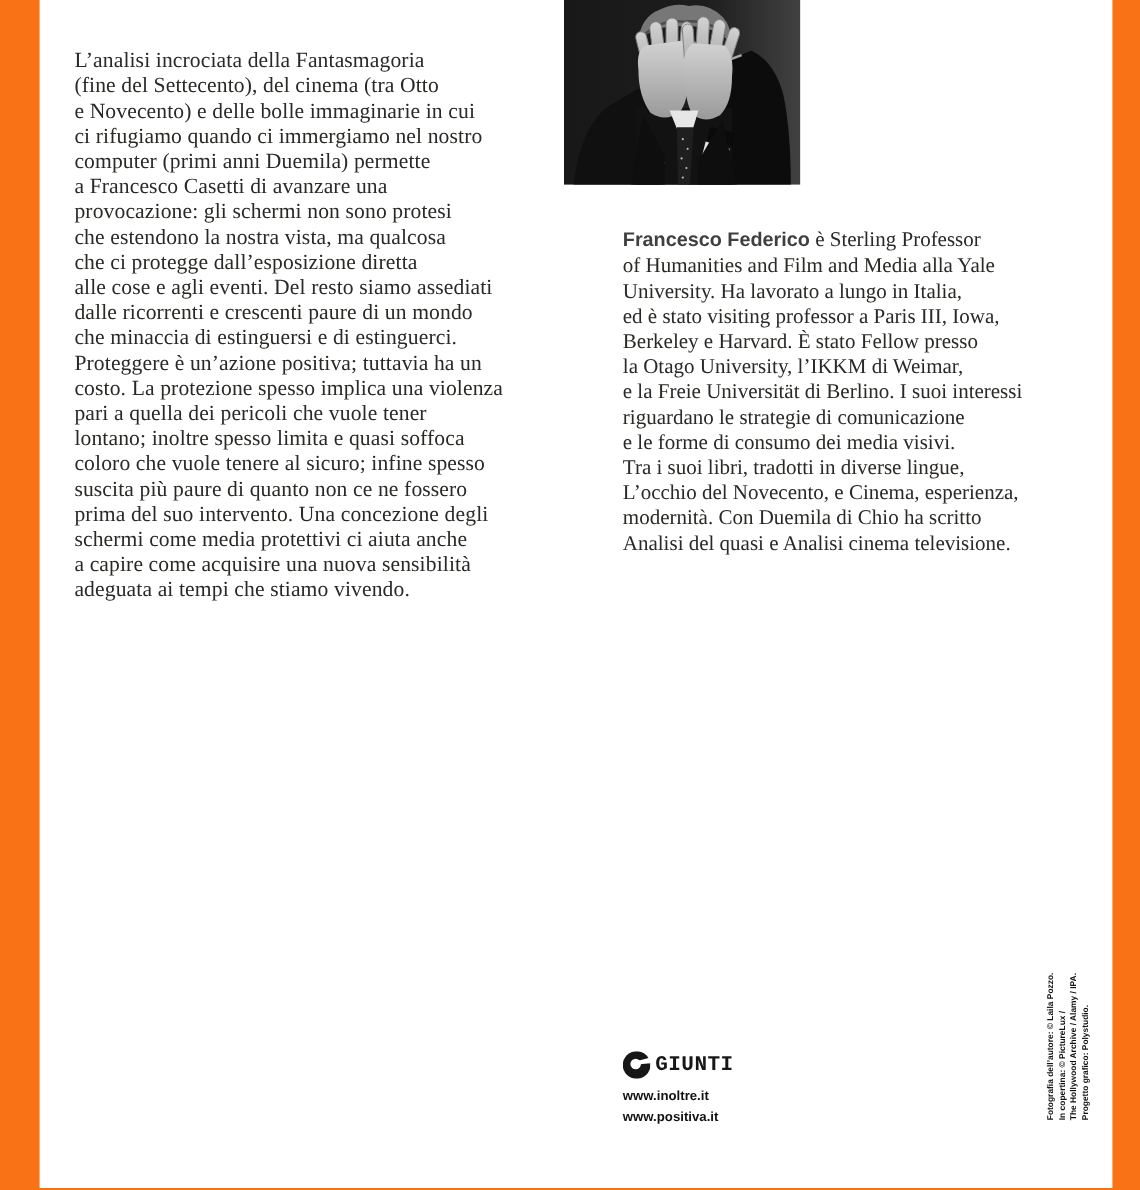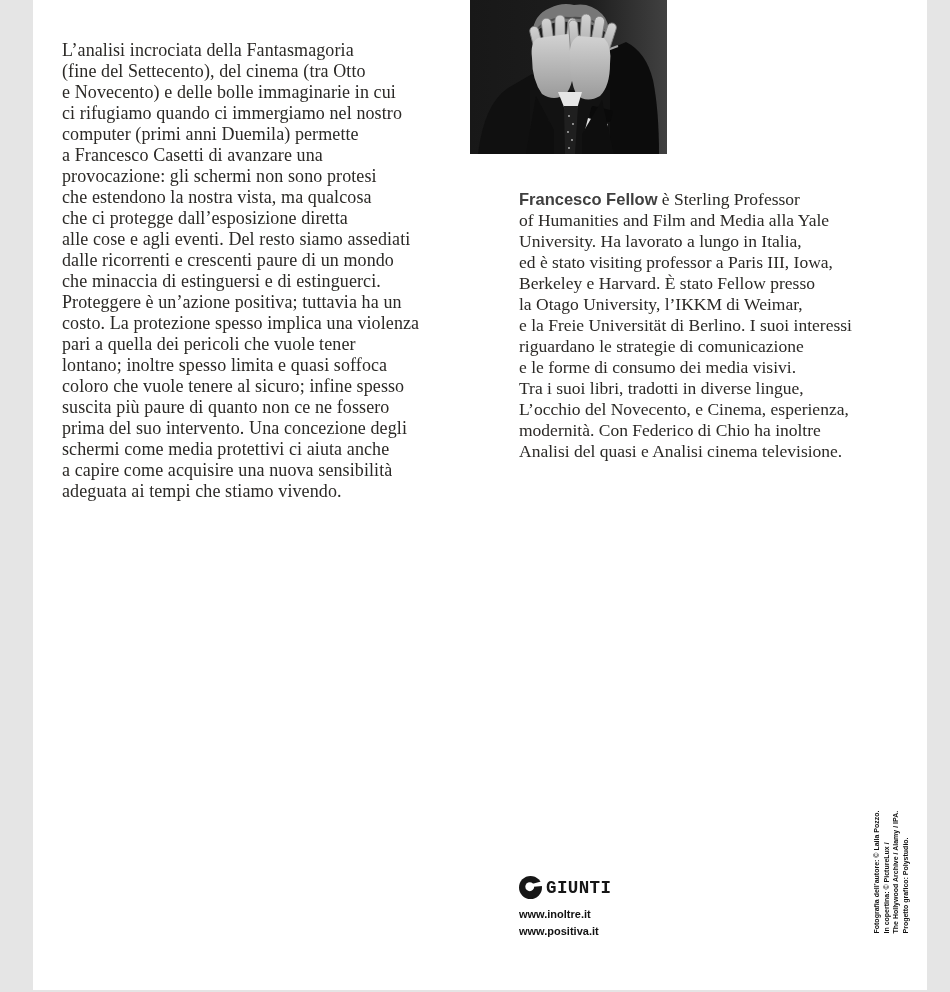--- a/index.html
+++ b/index.html
@@ -1,21 +1,21 @@
 <!DOCTYPE html>
 <html><head>
 <meta charset="utf-8">
 <style>
   * { margin:0; padding:0; box-sizing:border-box; }
   html,body { width:950px; height:992px; }
   body { font-family:"Liberation Serif", serif; }
 
   .stage {
     position:relative; width:950px; height:992px;
-    background:#e5e5e5; overflow:hidden;
+    background:#f97316; overflow:hidden;
   }
   .flap {
     position:absolute; left:33px; top:0; width:894px; height:990px;
     background:#ffffff;
   }
 
   
   .blurb {
     position:absolute; left:62px; top:40px; width:386px;
     font-size:18px; line-height:21px; color:#2b2926;
@@ -137,32 +137,32 @@
         <circle cx="99" cy="148" r="0.9"></circle>
       </g>
       <path d="M60,132 L78,120 L84,136 L66,148 Z" fill="#dedede"></path>
       <path d="M118,118 L138,124 L134,140 L114,134 Z" fill="#e2e2e2"></path>
       <rect x="120" y="108" width="22" height="12" rx="2" transform="rotate(14 131 114)" fill="#0a0a0a"></rect>
       <path d="M56,154 L66,96 L84,130 L84,154 Z" fill="#0e0e0e"></path>
       <path d="M144,154 L132,100 L112,134 L112,154 Z" fill="#0e0e0e"></path>
     </svg>
   </div>
 
-  <div class="bio"><span class="seg-bold-sans">Francesco Fellow</span><span class="seg-normal"> è Sterling Professor
+  <div class="bio"><span class="seg-bold-sans">Francesco Federico</span><span class="seg-normal"> è Sterling Professor
 of Humanities and Film and Media alla Yale
 University. Ha lavorato a lungo in Italia,
 ed è stato visiting professor a Paris III, Iowa,
 Berkeley e Harvard. È stato Fellow presso
 la Otago University, l’IKKM di Weimar,
 e la Freie Universität di Berlino. I suoi interessi
 riguardano le strategie di comunicazione
 e le forme di consumo dei media visivi.
 Tra i suoi libri, tradotti in diverse lingue,
 </span><span class="seg-italic">L’occhio del Novecento</span><span class="seg-normal">, e </span><span class="seg-italic">Cinema, esperienza,
-modernità.</span><span class="seg-normal"> Con Federico di Chio ha inoltre
+modernità.</span><span class="seg-normal"> Con Duemila di Chio ha scritto
 </span><span class="seg-italic">Analisi del quasi</span><span class="seg-normal"> e </span><span class="seg-italic">Analisi cinema televisione</span><span class="seg-normal">.</span></div>
 
   <div class="publisher">
     <div class="logo-row">
       <svg class="logo-mark" viewBox="0 0 24 24">
         <circle cx="12" cy="12" r="12" fill="#161616"></circle>
         <circle cx="11.2" cy="11.2" r="4.6" fill="#ffffff"></circle>
         <polygon points="12.5,8.6 24,5.4 24,10.4 12.5,11.6" fill="#ffffff"></polygon>
       </svg>
       <span class="logo-text">GIUNTI</span>

